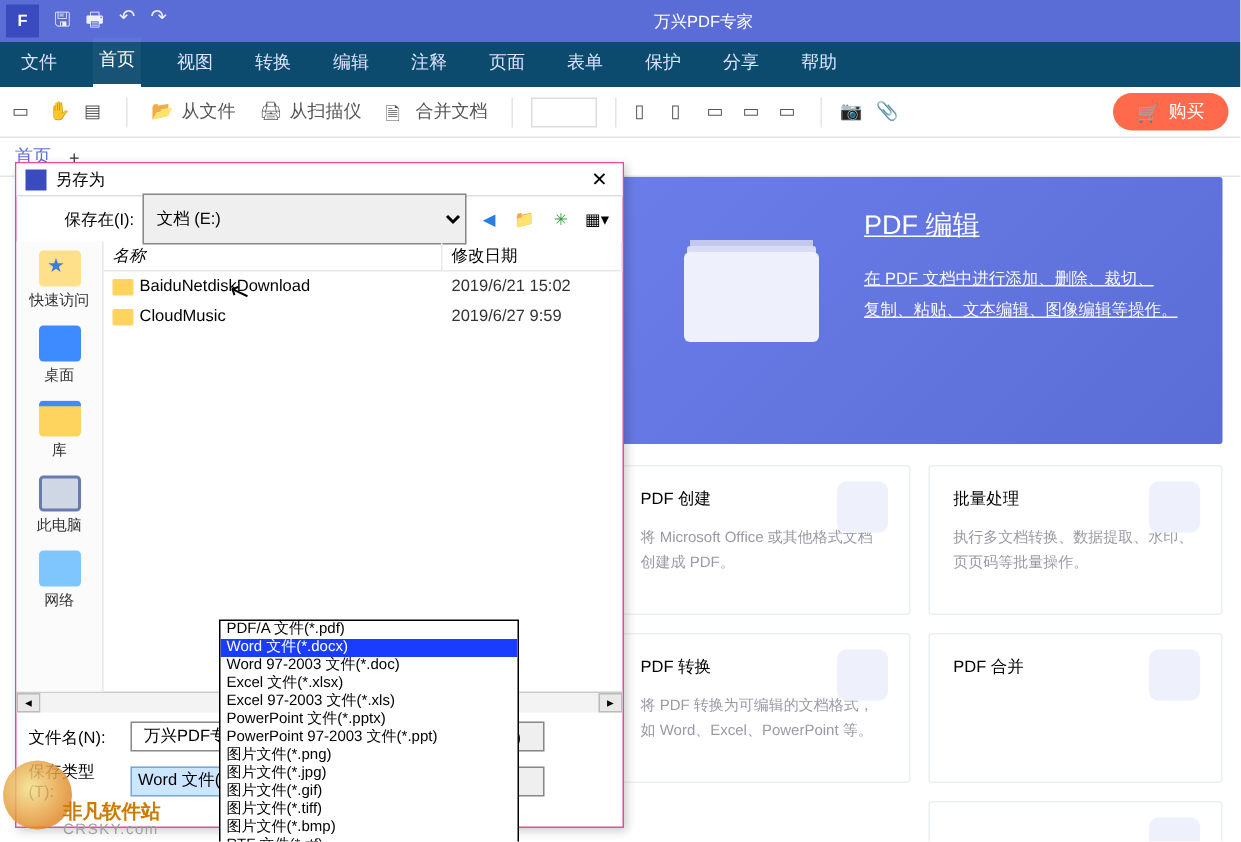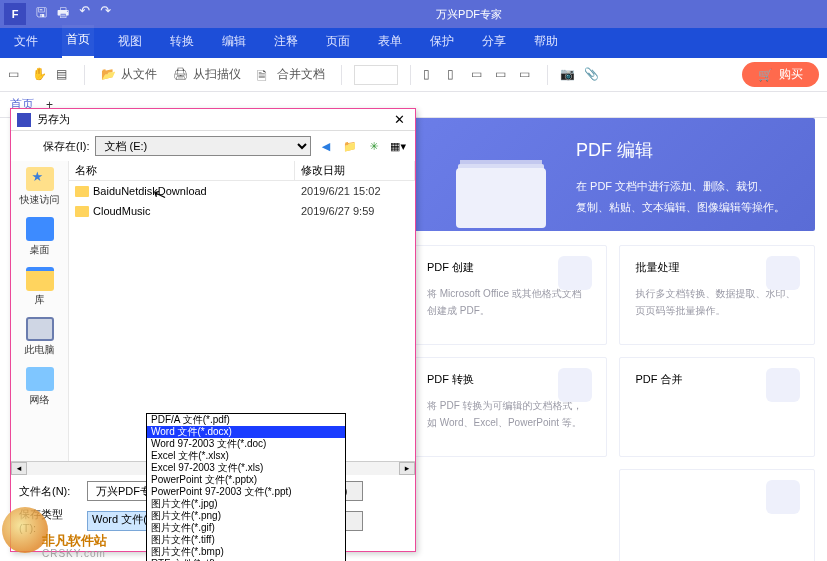--- a/index.html
+++ b/index.html
@@ -6,75 +6,75 @@
 body { width: 827px; height: 561px; overflow: hidden; background: #fff; position: relative; }
 
 
 .titlebar { height: 28px; background: #5a6cd6; display: flex; align-items: center; color: #fff; font-size: 11px; }
 .titlebar .logo { width: 22px; height: 22px; background: #3a4abf; margin-left: 4px; display:flex;align-items:center;justify-content:center; color:#fff; font-weight:bold; }
 .titlebar .tb-icons { display: flex; gap: 10px; margin-left: 10px; }
 .titlebar .tb-icons span { opacity: .9; font-size: 13px; }
 .titlebar .title { flex: 1; text-align: center; }
 
 
-.menurow { height: 30px; background: #1d4ed8; display: flex; align-items: flex-end; padding-left: 10px; gap: 20px; font-size: 12px; color: #dde3ff; }
+.menurow { height: 30px; background: #0c4a6e; display: flex; align-items: flex-end; padding-left: 10px; gap: 20px; font-size: 12px; color: #dde3ff; }
 .menurow .mitem { padding: 6px 4px 8px 4px; cursor: pointer; }
 .menurow .mitem.active { color: #fff; border-bottom: 2px solid #fff; background: rgba(255,255,255,.05); }
 
 
 .toolbar { height: 34px; border-bottom: 1px solid #e3e3e8; display: flex; align-items: center; padding: 0 8px; font-size: 12px; color: #555; gap: 8px; }
 .toolbar .sep { width: 1px; height: 20px; background: #e3e3e8; margin: 0 4px; }
 .toolbar .tbtn { display: flex; align-items: center; gap: 4px; padding: 3px 4px; }
 .toolbar .ticon { width: 16px; height: 16px; display:inline-block; }
 .toolbar .buy { margin-left: auto; background: #ff6a4d; color: #fff; border-radius: 14px; padding: 4px 16px; display:flex; align-items:center; gap:6px; }
 .toolbar .box { width: 44px; height: 20px; border: 1px solid #ddd; }
 
 
 .tabsrow { height: 26px; border-bottom: 1px solid #e3e3e8; display: flex; align-items: center; padding-left: 10px; gap: 12px; font-size: 12px; color: #333; }
 .tabsrow .hometab { color:#5a6cd6; }
 
 
 .main { position: absolute; top: 118px; left: 0; right: 0; bottom: 0; overflow: hidden; padding: 0 12px 12px 410px; }
-.banner { height: 113px; background: linear-gradient(135deg,#6b7de8,#5a6cd6); border-radius: 2px; color: #fff; padding: 20px 26px; margin-bottom: 14px; display:flex; }
+.banner { height: 178px; background: linear-gradient(135deg,#6b7de8,#5a6cd6); border-radius: 2px; color: #fff; padding: 20px 26px; margin-bottom: 14px; display:flex;text-decoration:underline; }
 .banner-ill { width: 130px; height: 110px; position: relative; margin-right: 10px; }
 .banner-ill .stack { position:absolute; width: 90px; height: 60px; background: #eef0fb; border-radius: 4px; left: 20px; top: 30px; box-shadow: 0 -6px 0 -2px #d8dcf5, 0 -12px 0 -4px #c3c8ef; }
 .banner-text h2 { font-size: 18px; margin-bottom: 14px; font-weight: 500; }
 .banner-text p { font-size: 11px; line-height: 1.9; opacity: .95; }
 .cards { display: grid; grid-template-columns: 1fr 1fr; gap: 12px; }
 .card { border: 1px solid #eceef7; border-radius: 2px; padding: 14px 16px 16px 16px; min-height: 100px; position: relative; }
 .card h3 { font-size: 11px; font-weight: 500; margin-bottom: 10px; }
 .card p { font-size: 10px; color: #9a9aa6; line-height: 1.7; }
 .card .cicon { position: absolute; right: 14px; top: 10px; width: 34px; height: 34px; background: #eef0fb; border-radius: 6px; }
 
 
 .dialog { position: absolute; left: 10px; top: 108px; width: 406px; height: 444px; background: #fff; border: 1px solid #ec4899; box-shadow: 2px 2px 6px rgba(0,0,0,.2); font-size: 11px; }
 .dlg-title { height: 22px; background: #fff; border-bottom: 1px solid #ddd; display: flex; align-items: center; padding: 0 6px; }
 .dlg-title .dicon { width: 14px; height: 14px; background: #3a4abf; margin-right: 6px; }
 .dlg-title .close { margin-left: auto; font-size: 13px; padding: 0 4px; cursor:pointer; }
 .dlg-location { height: 30px; display: flex; align-items: center; padding: 4px 8px; gap: 6px; margin-left: 24px; }
 .dlg-location label { white-space: nowrap; }
-.dlg-location select { flex: 1; height: 20px; border: 1px solid #888; font-size: 11px; padding-left: 4px; }
+.dlg-location select { flex: 1; height: 34px; border: 1px solid #888; font-size: 11px; padding-left: 4px; }
 .dlg-location .nav-icons { display: flex; gap: 6px; }
 .dlg-location .nav-icons span { width: 18px; height: 18px; display:inline-flex; align-items:center; justify-content:center; }
 
 .dlg-body { display: flex; height: 300px; }
 .dlg-sidebar { width: 58px; background: #fbfbfb; border-right: 1px solid #e8e8e8; display: flex; flex-direction: column; align-items: center; padding-top: 6px; gap: 10px; }
 .dlg-sidebar .sitem { text-align: center; font-size: 10px; color: #333; cursor:pointer; }
 .dlg-sidebar .sicon { width: 28px; height: 24px; margin: 0 auto 2px auto; border-radius: 3px; }
 .ic-quick { background:#ffe08a; position:relative; }
 .ic-quick::after { content:"★"; position:absolute; left:6px; top:2px; color:#3b7dd8; font-size:13px; }
 .ic-desktop { background:#3d8bff; }
 .ic-lib { background:#ffd45e; border-top: 4px solid #3d8bff; }
 .ic-pc { background:#cfd6e4; border: 2px solid #6a7cae; }
 .ic-net { background:#7fc6ff; border-radius:50%; }
 
 .dlg-list { flex: 1; overflow: hidden; position: relative; }
 .dlg-list-header { display: flex; height: 20px; border-bottom: 1px solid #e8e8e8; }
 .dlg-list-header .col { padding: 2px 6px; border-right: 1px solid #e8e8e8; }
-.col-name { flex: 1; }
+.col-name { flex: 1; font-style: italic; }
 .col-date { width: 120px; }
 .dlg-list-rows { }
 .dlg-row { display: flex; height: 20px; align-items: center; }
 .dlg-row .fname { flex: 1; padding-left: 6px; display:flex; align-items:center; gap:4px; }
 .dlg-row .fdate { width: 120px; padding-left: 6px; color:#333; }
 .folder-ic { width: 14px; height: 11px; background: #ffd45e; border-radius: 1px; display:inline-block; }
 .cursor { position: absolute; left: 84px; top: 24px; font-size: 16px; transform: rotate(-20deg); color:#000; }
 
 .dlg-scroll { height: 14px; border-top: 1px solid #ccc; display: flex; }
 .dlg-scroll .scrbtn { width: 16px; background: #e9e9e9; border: 1px solid #bbb; text-align: center; font-size: 9px; line-height: 11px; }
@@ -265,22 +265,22 @@
 </div>
 
 <div class="dropdown" id="ft-dd">
     <div class="opt">PDF/A 文件(*.pdf)</div>
     <div class="opt sel">Word 文件(*.docx)</div>
     <div class="opt">Word 97-2003 文件(*.doc)</div>
     <div class="opt">Excel 文件(*.xlsx)</div>
     <div class="opt">Excel 97-2003 文件(*.xls)</div>
     <div class="opt">PowerPoint 文件(*.pptx)</div>
     <div class="opt">PowerPoint 97-2003 文件(*.ppt)</div>
+    <div class="opt">图片文件(*.png)</div>
     <div class="opt">图片文件(*.jpg)</div>
-    <div class="opt">图片文件(*.png)</div>
     <div class="opt">图片文件(*.gif)</div>
     <div class="opt">图片文件(*.tiff)</div>
     <div class="opt">图片文件(*.bmp)</div>
     <div class="opt">RTF 文件(*.rtf)</div>
   </div>
 
 <div class="wm">
   <div class="wm-swirl"></div>
   <div style="position:relative; padding-left:40px;">
     <div class="c1">非凡软件站</div>

